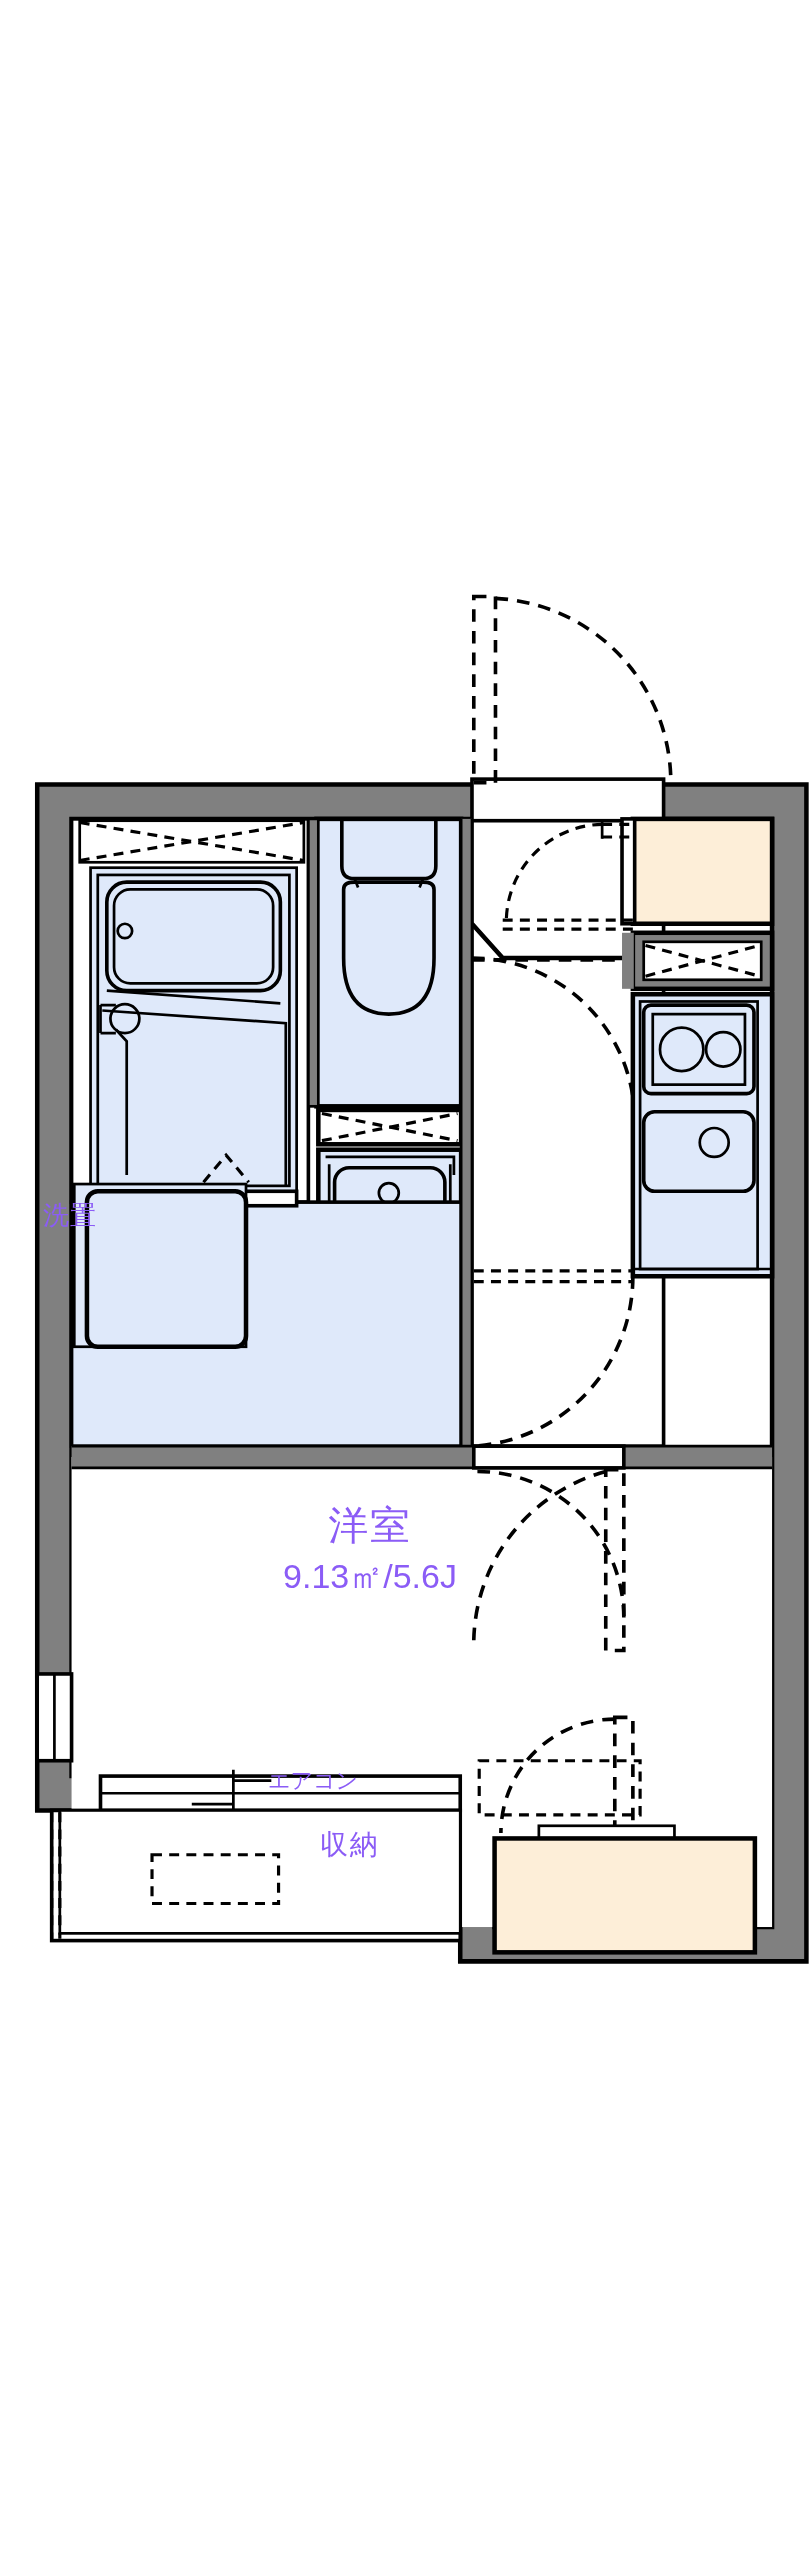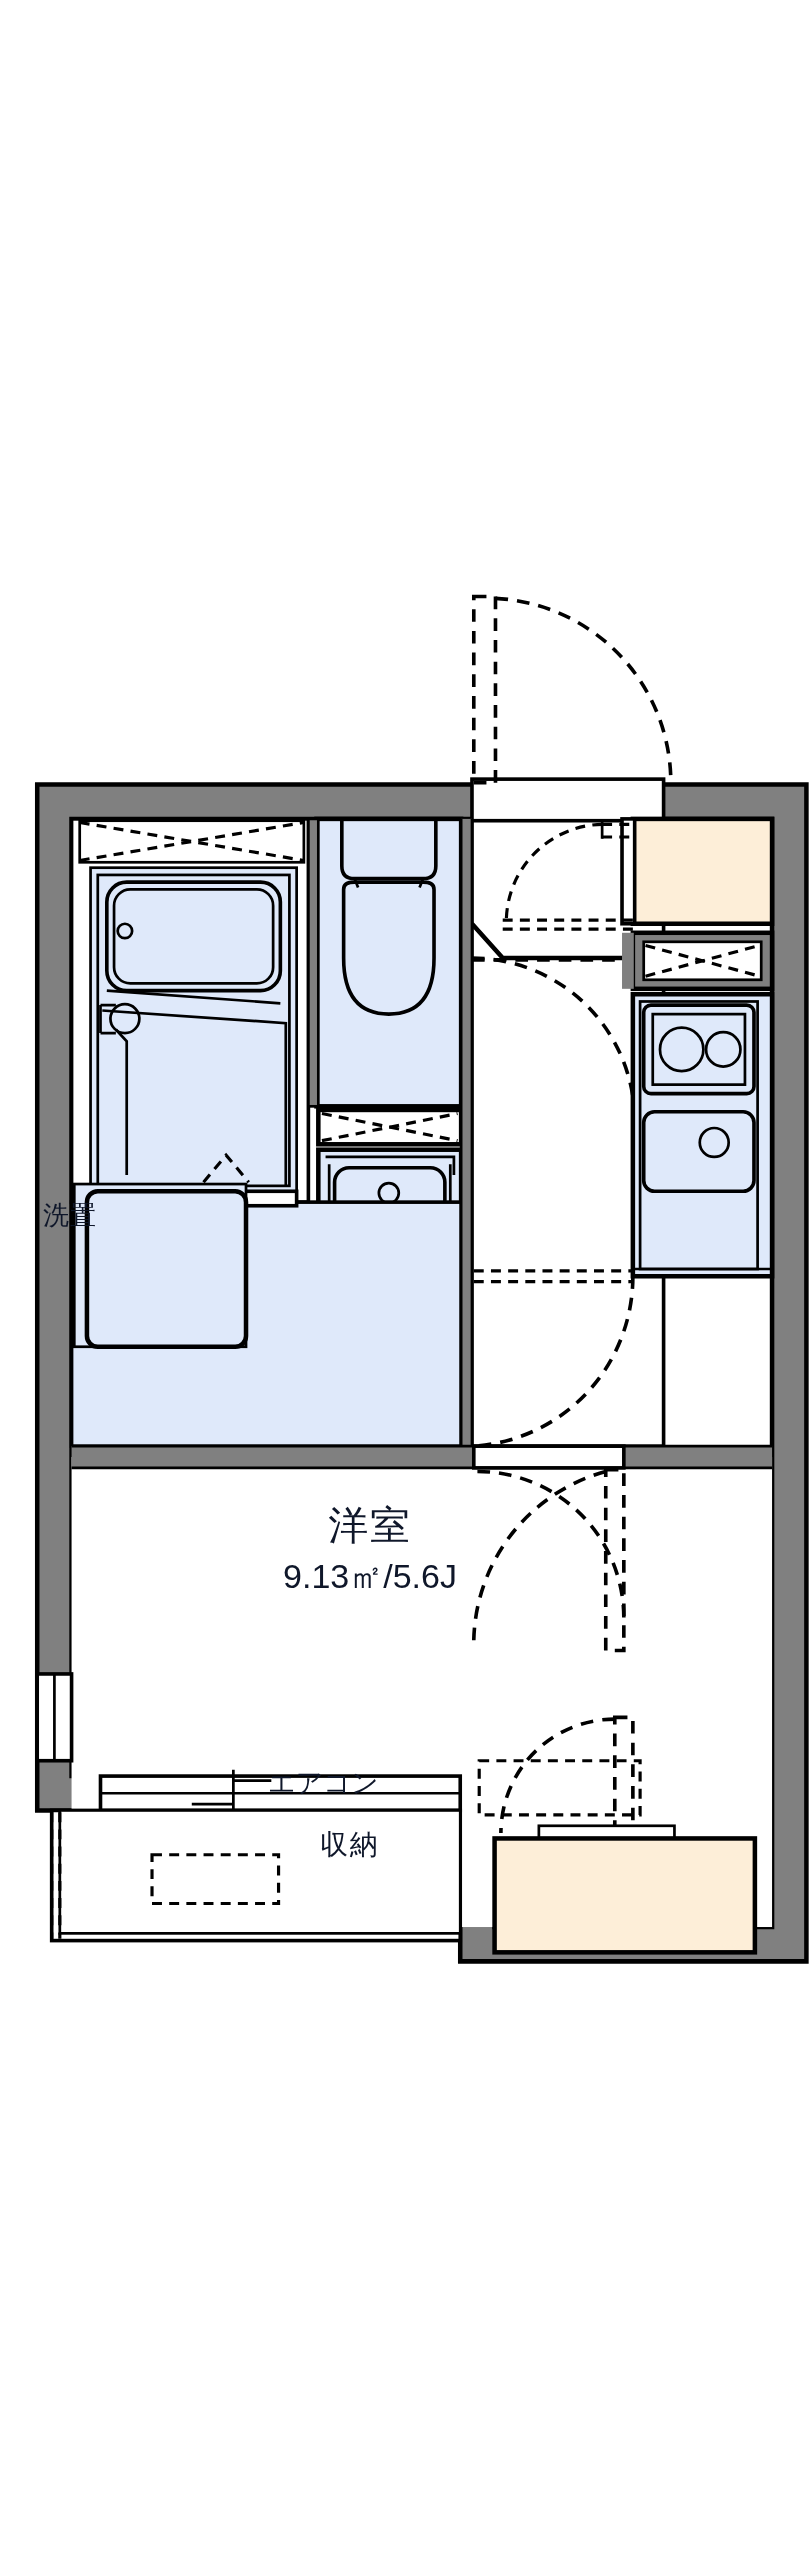--- a/index.html
+++ b/index.html
@@ -22,21 +22,21 @@
   #floorplan-svg {
     position: absolute;
     left: 0;
     top: 0;
     width: 812px;
     height: 2576px;
     display: block;
   }
   .lbl {
     position: absolute;
-    color: #0f172a;
+    color: #8b5cf6;
     white-space: nowrap;
     line-height: 1.0;
     font-family: "Liberation Sans", "DejaVu Sans", sans-serif;
   }
   #label-room-name {
     font-size: 40px;
     letter-spacing: 1.8px;
     left: 0; right: 0;
     text-align: center;
     top: 1505px;
@@ -49,21 +49,21 @@
     top: 1559px;
     transform: translateX(-36px);
   }
   #label-washer {
     font-size: 26px;
     left: 43px;
     top: 1202px;
     letter-spacing: 0.9px;
   }
   #label-aircon {
-    font-size: 27px;
+    font-size: 22px;
     left: 268px;
     top: 1770px;
     letter-spacing: 0px;
   }
   #label-storage {
     font-size: 28px;
     left: 320px;
     top: 1831px;
     letter-spacing: 1.8px;
   }

